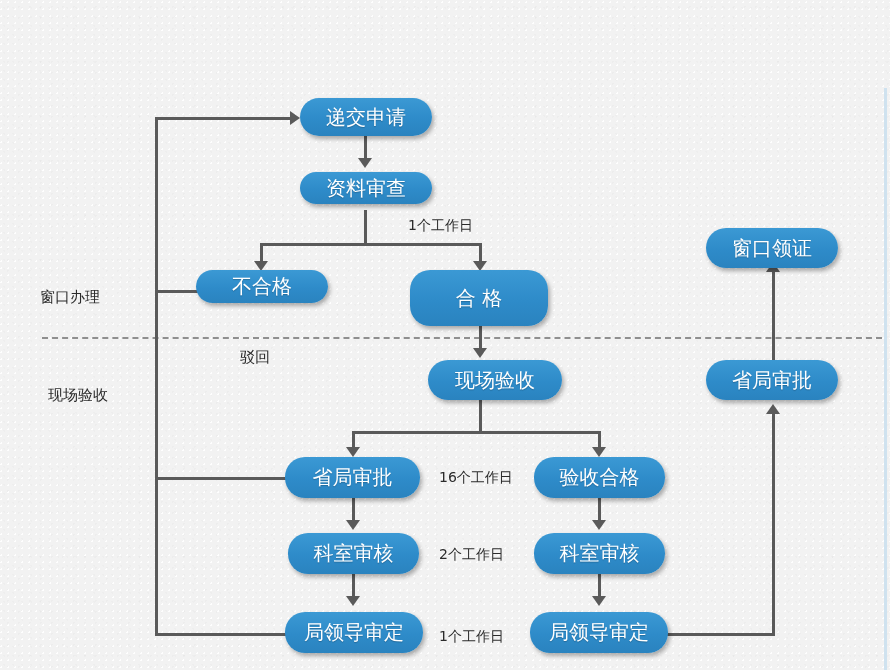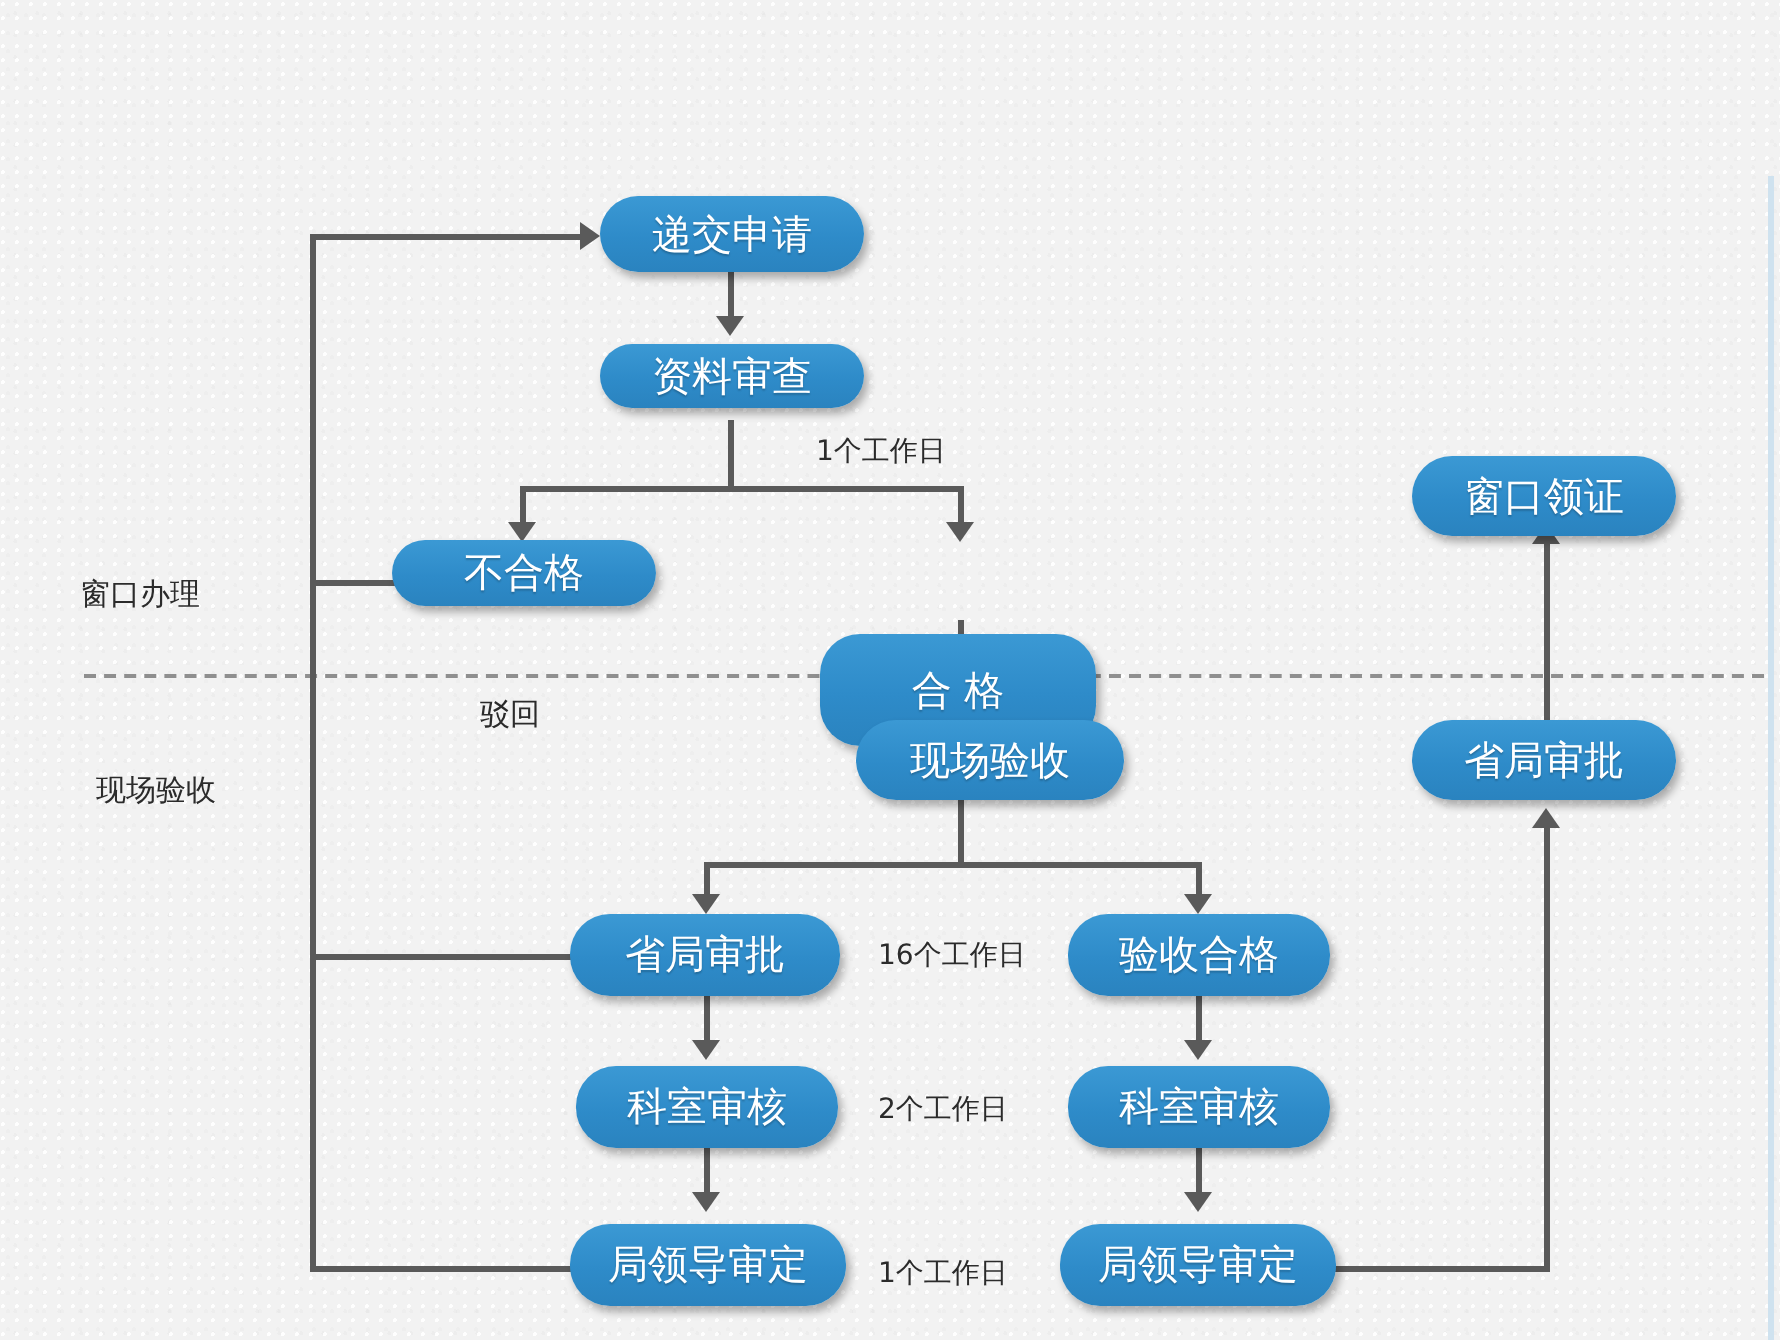--- a/index.html
+++ b/index.html
@@ -165,21 +165,21 @@
 
   <div class="v-line" style="left:772px;top:272px;height:88px;"></div>
   <div class="arrow-up" style="left:766px;top:262px;"></div>
 
   <div class="node" style="left:300px;top:98px;width:132px;height:38px;">递交申请</div>
 
   <div class="node" style="left:300px;top:172px;width:132px;height:32px;">资料审查</div>
 
   <div class="node" style="left:196px;top:270px;width:132px;height:33px;">不合格</div>
 
-  <div class="node" style="left:410px;top:270px;width:138px;height:56px;margin-top:47px;">合 格</div>
+  <div class="node" style="left:410px;top:270px;width:138px;height:56px;">合 格</div>
 
   <div class="node" style="left:428px;top:360px;width:134px;height:40px;">现场验收</div>
 
   <div class="node" style="left:285px;top:457px;width:135px;height:41px;">省局审批</div>
 
   <div class="node" style="left:534px;top:457px;width:131px;height:41px;">验收合格</div>
 
   <div class="node" style="left:288px;top:533px;width:131px;height:41px;">科室审核</div>
 
   <div class="node" style="left:534px;top:533px;width:131px;height:41px;">科室审核</div>

